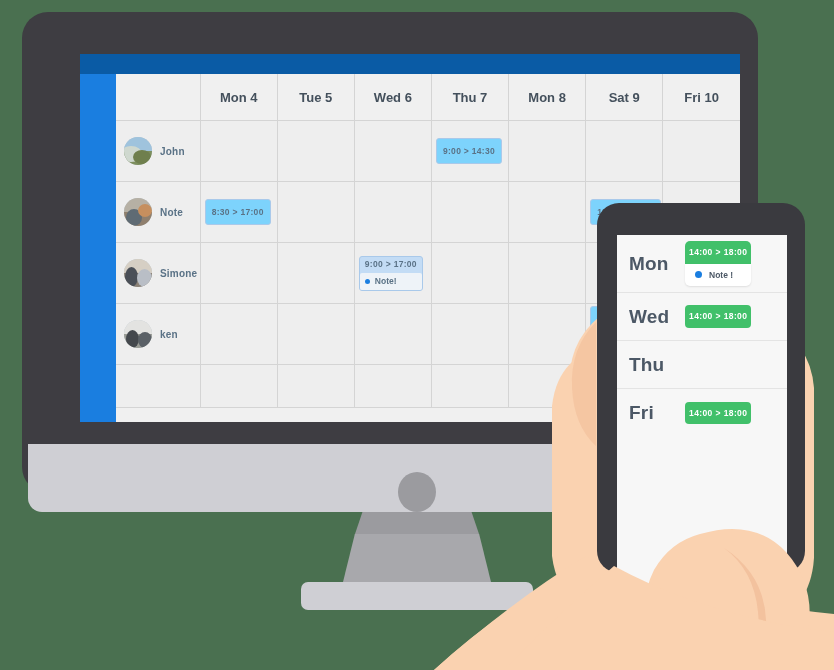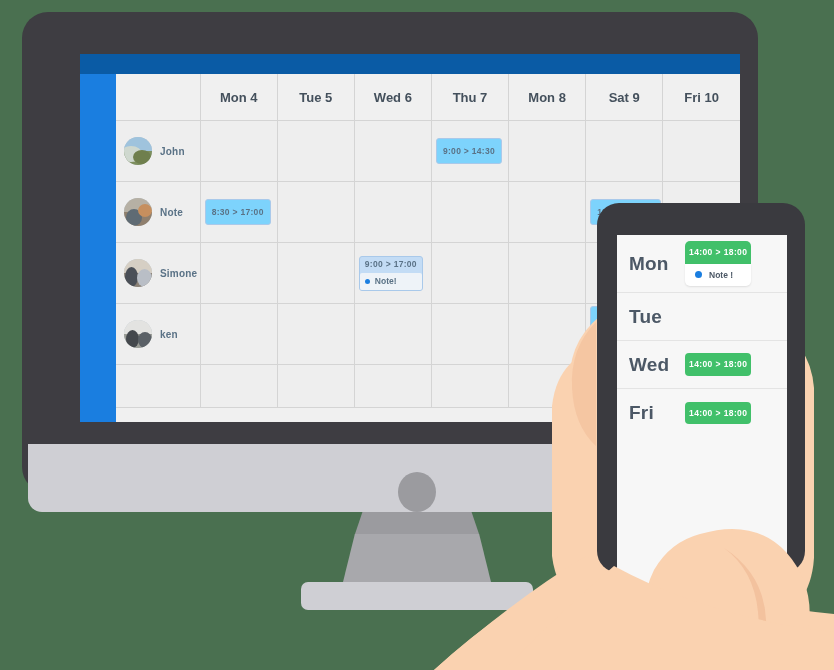--- a/index.html
+++ b/index.html
@@ -331,32 +331,32 @@
         <div class="pstack">
           <div class="pchip">14:00  &gt;  18:00</div>
           <div class="pnotecard">
             <span class="dot"></span>
             <span class="ntxt">Note !</span>
           </div>
         </div>
       </div>
     </div>
 
-    <div class="prow">
-      <div class="pday">Tue</div>
-      <div class="pbody"></div>
-    </div>
 
     <div class="prow">
       <div class="pday">Wed</div>
       <div class="pbody">
         <div class="pchip">14:00  &gt;  18:00</div>
       </div>
     </div>
 
+    <div class="prow">
+      <div class="pday">Thu</div>
+      <div class="pbody"></div>
+    </div>
 
     <div class="prow">
       <div class="pday">Fri</div>
       <div class="pbody">
         <div class="pchip">14:00  &gt;  18:00</div>
       </div>
     </div>
 
   </div>
 

